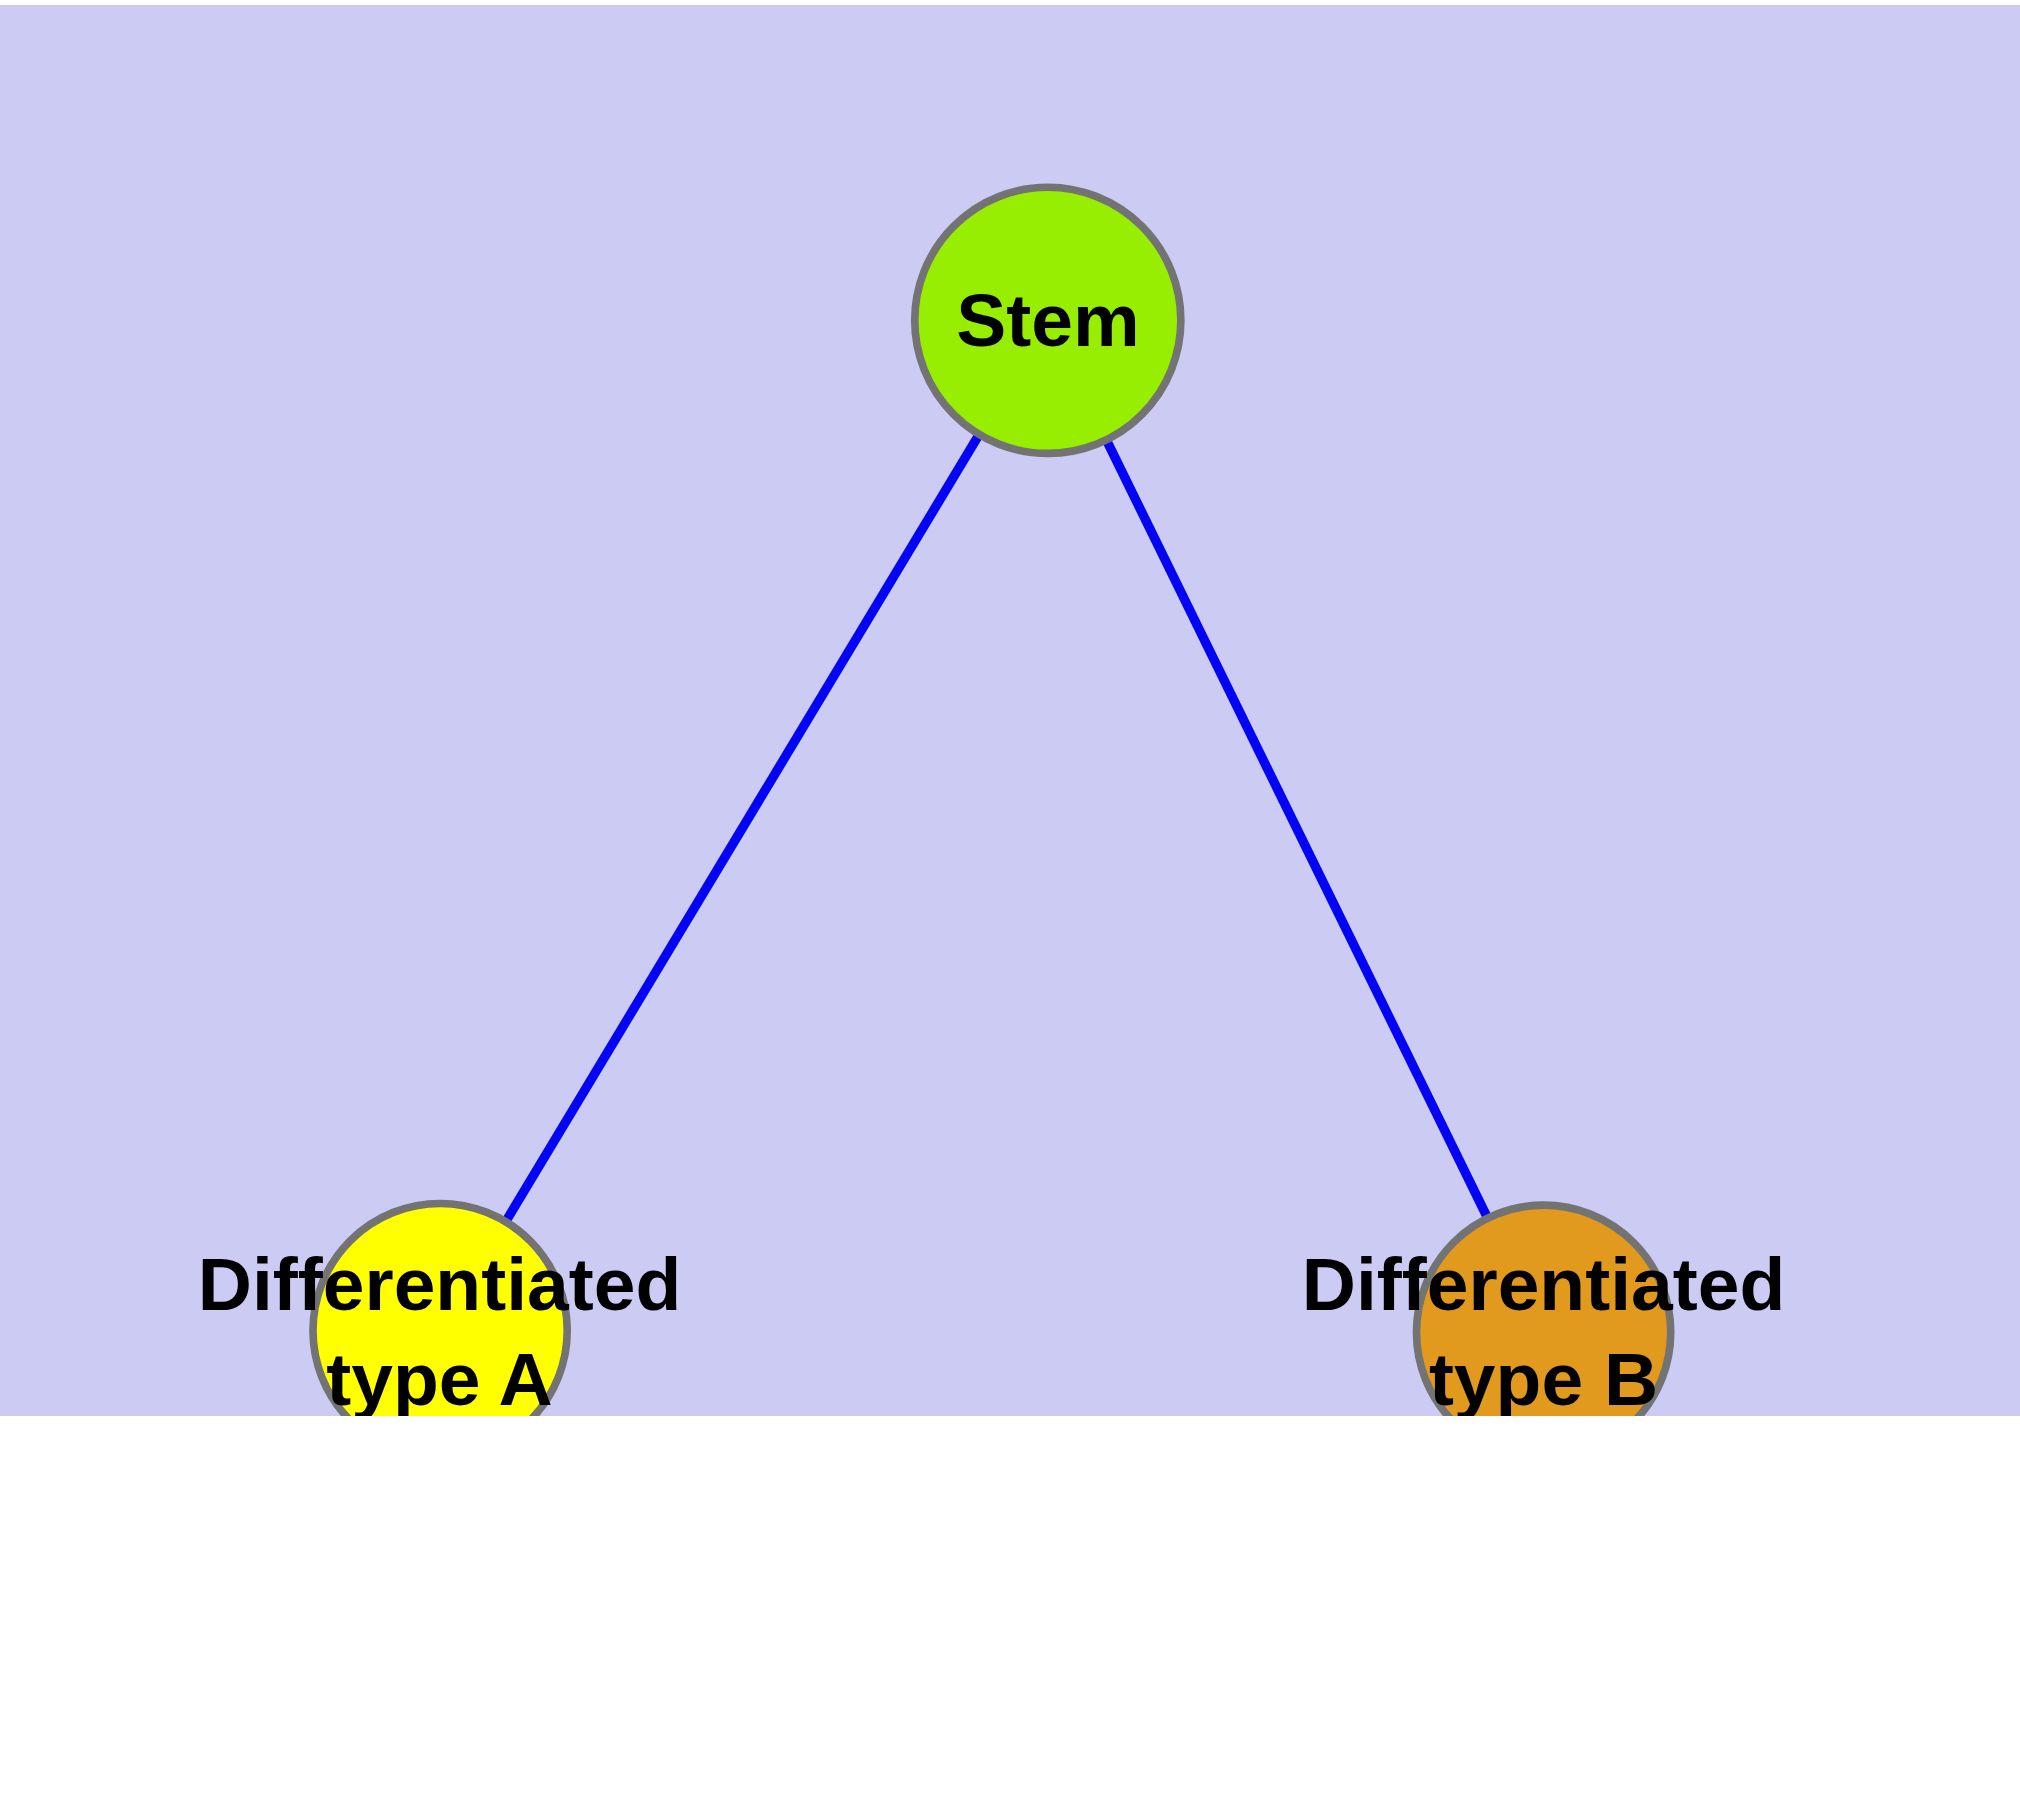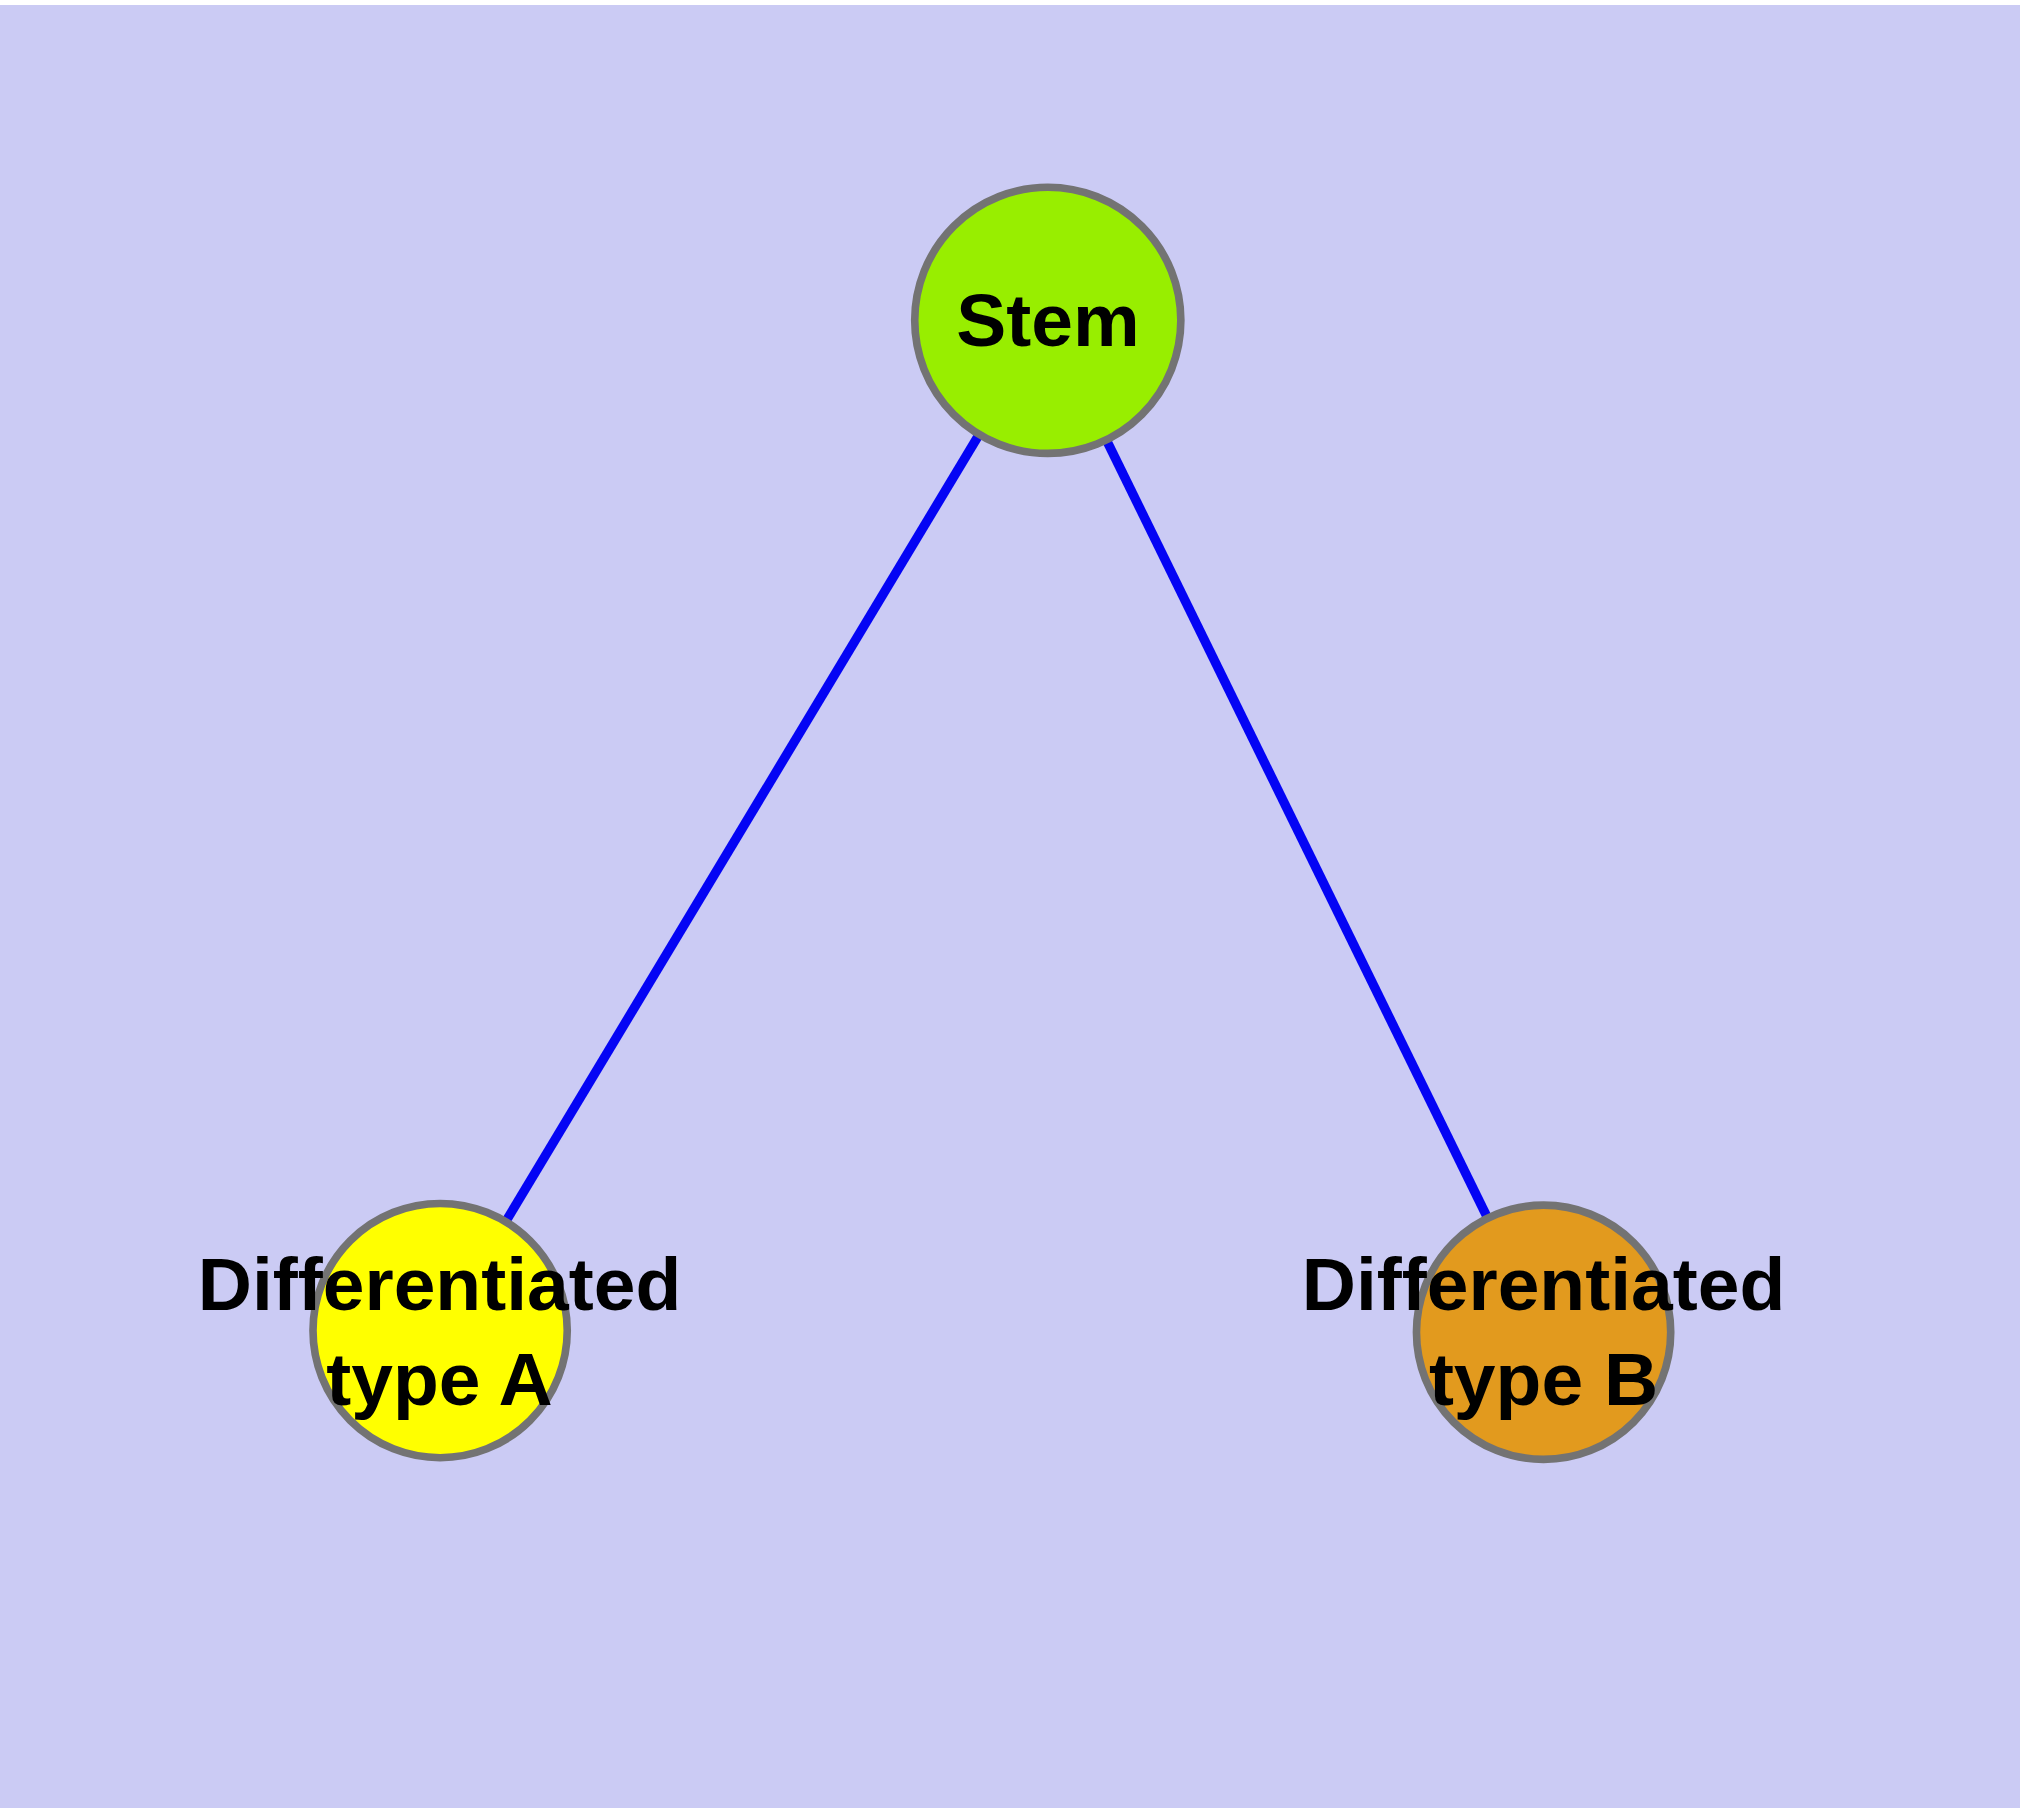--- a/index.html
+++ b/index.html
@@ -3,21 +3,21 @@
 <meta charset="utf-8">
 <style>
   html, body {
     margin: 0;
     padding: 0;
     font-family: "Liberation Sans", "DejaVu Sans", sans-serif;
   }
   .canvas {
     position: relative;
     width: 2021px;
-    height: 1808px;
+    height: 1416px;
     background: var(--background, #cbcbf4);
     overflow: hidden;
   }
   .top-strip {
     position: absolute;
     top: 0; left: 0;
     width: 100%;
     height: 5.1px;
     background: #ffffff;
   }

